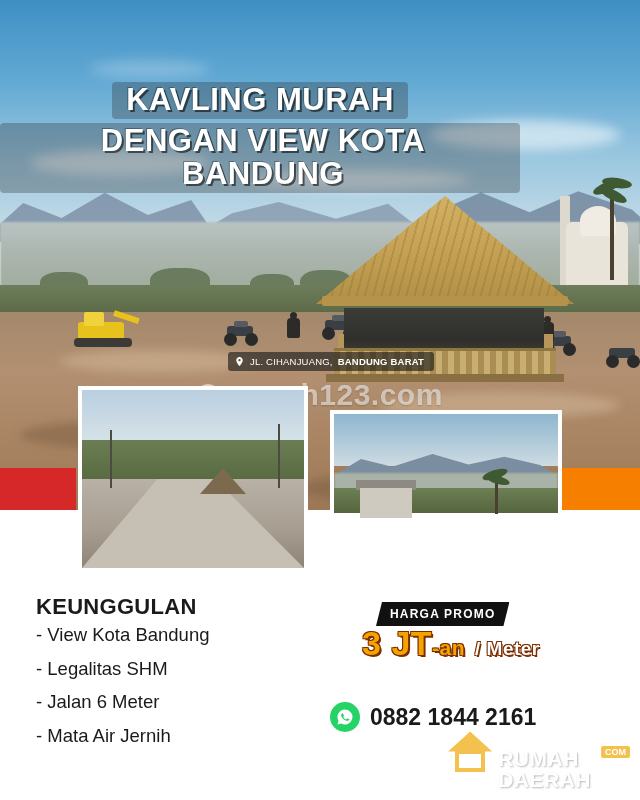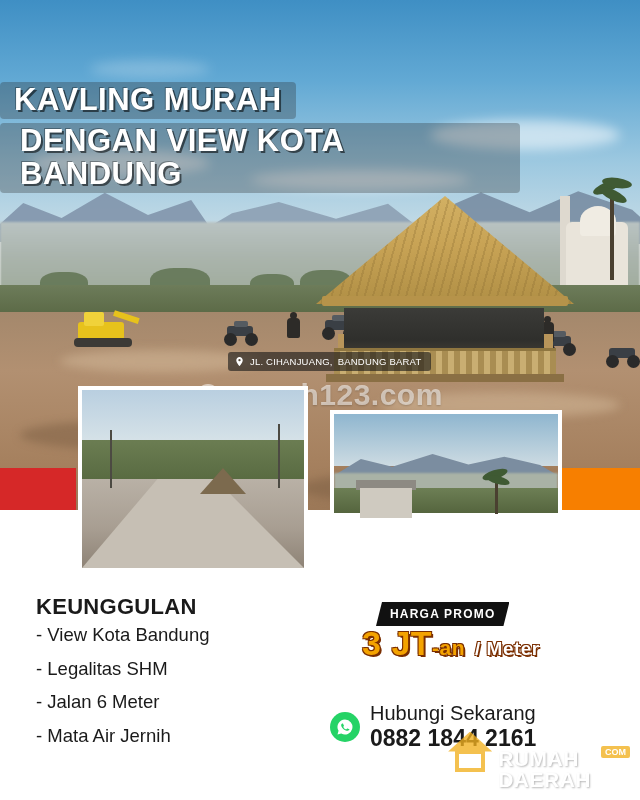--- a/index.html
+++ b/index.html
@@ -177,41 +177,42 @@
     color: #fff;
     padding: 4px 10px 4px 6px;
     border-radius: 3px;
     font-size: 9.5px;
     letter-spacing: .2px;
     white-space: nowrap;
   }
   .loc-pill .pin {
     width: 11px; height: 11px; flex: 0 0 auto;
   }
-  .loc-pill b { font-weight: 400; }
+  .loc-pill b { font-weight: 700; }
 
   
   .wm-center {
     position: absolute; left: 0; top: 378px; width: 640px;
     text-align: center;
     color: rgba(255,255,255,0.55);
     font-size: 30px; font-weight: 700;
     letter-spacing: .5px;
     text-shadow: 0 1px 2px rgba(0,0,0,.18);
     display: flex; align-items: center; justify-content: center; gap: 6px;
   }
   .wm-center .wm-circle {
     width: 22px; height: 22px; border-radius: 50%;
     border: 3px solid rgba(255,255,255,0.55);
     display: inline-block;
   }
 
   
   .headline {
     position: absolute; left: 0; top: 82px; width: 520px;
+    text-align: center;
     z-index: 20;
   }
   .headline .l1, .headline .l2 {
     display: inline-block;
     color: #ffffff;
     font-weight: 800;
     letter-spacing: .5px;
     line-height: 1.06;
     background: rgba(40,40,40,0.30);
     padding: 2px 14px;
@@ -503,21 +504,20 @@
       <span class="meter">/ Meter</span>
     </div>
 
     <div class="contact-row">
       <span class="wa-icon">
         <svg width="18" height="18" viewBox="0 0 24 24" aria-hidden="true">
           <path d="M12 2a10 10 0 0 0-8.6 15.1L2 22l5-1.3A10 10 0 1 0 12 2zm5.3 13.9c-.2.6-1.3 1.2-1.8 1.2-.5.1-1 .1-1.7-.1-.4-.1-.9-.3-1.5-.6-2.6-1.1-4.3-3.8-4.4-4-.1-.2-1-1.4-1-2.6s.6-1.8.9-2.1c.2-.2.5-.3.7-.3h.5c.2 0 .4 0 .6.5s.8 2 .9 2.1c.1.2.1.3 0 .5s-.2.4-.3.5l-.4.5c-.1.1-.3.3-.1.6s.6 1.1 1.4 1.8c1 .9 1.8 1.1 2.1 1.3.3.1.4.1.6-.1s.7-.8.9-1.1c.2-.3.4-.2.6-.1s1.6.8 1.9.9.5.2.5.4c.1.1.1.6-.1 1.2z" fill="#ffffff"></path>
         </svg>
       </span>
       <span class="contact-text">
-        <span class="c-line1" style="display:block;">Hubungi Sekarang</span>
         <span class="c-line2" style="display:block;">0882 1844 2161</span>
       </span>
     </div>
 
     <div class="wm-logo">
       <span class="wm-house">
         <span class="roof2"></span>
         <span class="walls"></span>
       </span>
       <span class="wm-textbox">

